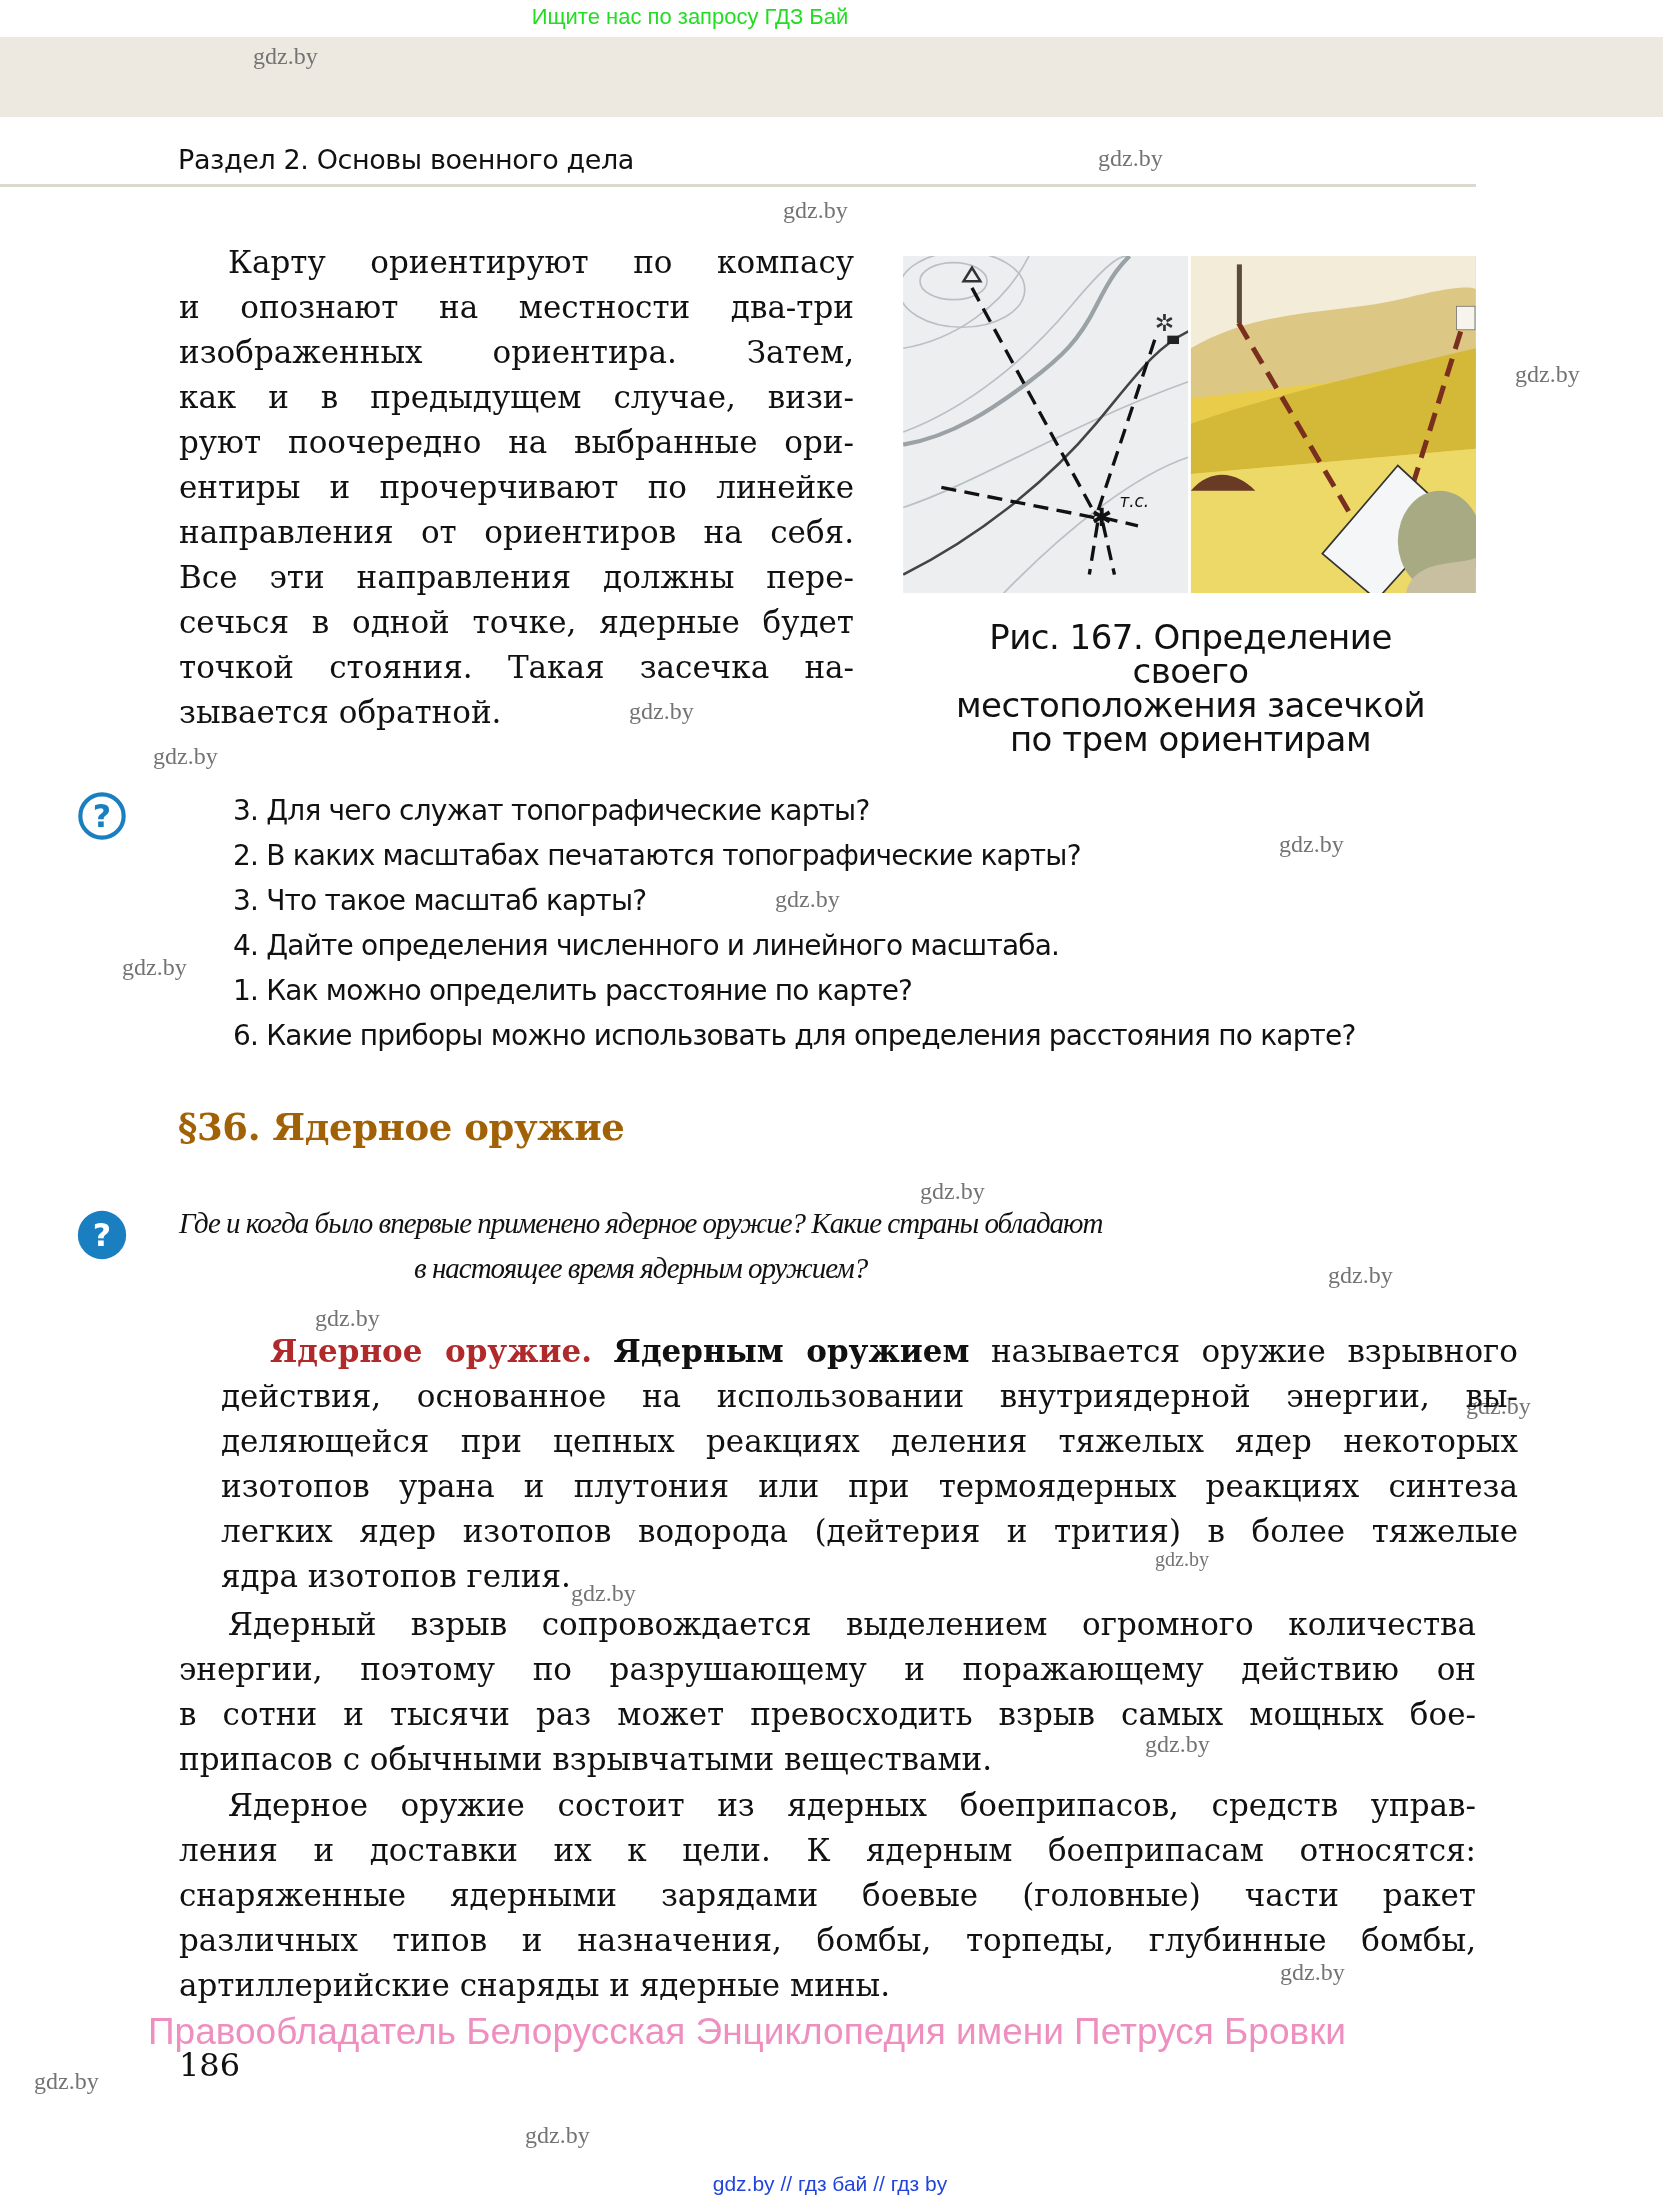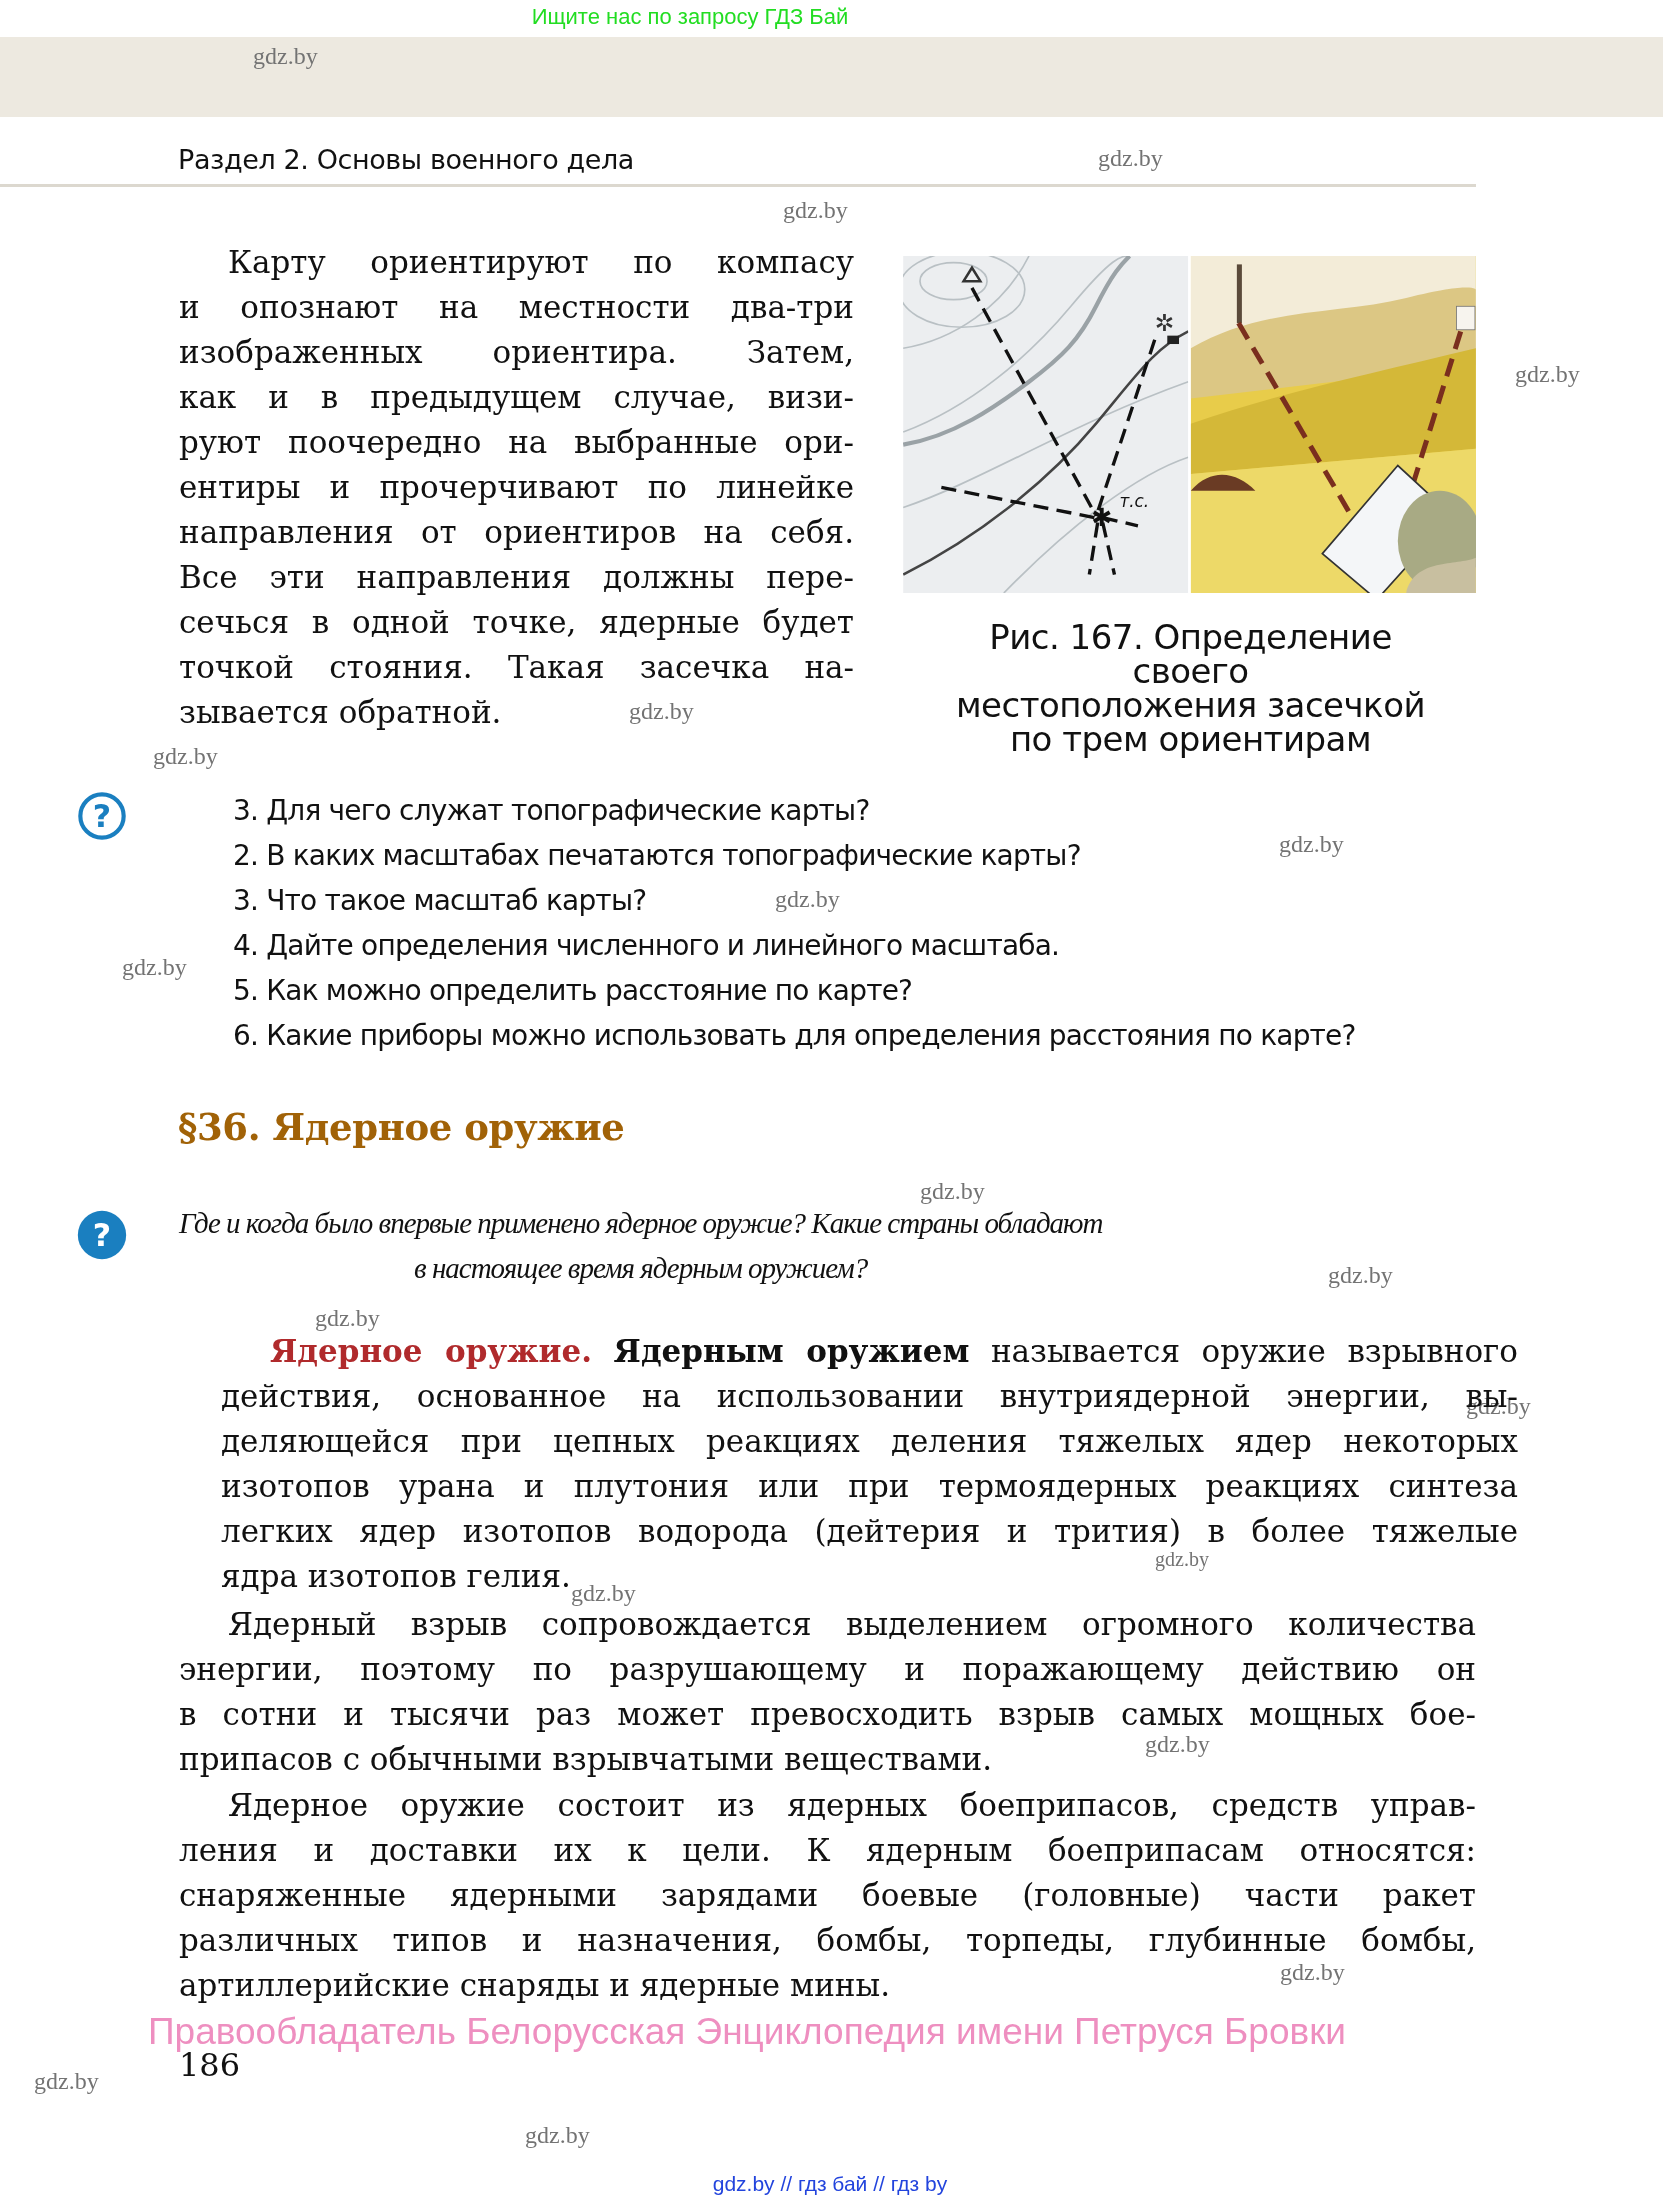--- a/index.html
+++ b/index.html
@@ -148,21 +148,21 @@
   <svg width="50" height="50" viewBox="0 0 60 60">
     <circle cx="30" cy="30" r="26" fill="none" stroke="#1a7fc0" stroke-width="5"></circle>
     <text x="30" y="43" text-anchor="middle" font-size="38" font-weight="bold" fill="#1a7fc0" font-family="DejaVu Sans, sans-serif">?</text>
   </svg>
 </div>
 <div class="abs questions">
   <span class="q">3. Для чего служат топографические карты?</span>
   <span class="q">2. В каких масштабах печатаются топографические карты?</span>
   <span class="q">3. Что такое масштаб карты?</span>
   <span class="q">4. Дайте определения численного и линейного масштаба.</span>
-  <span class="q">5. Как можно определить расстояние по карте?</span>
+  <span class="q">1. Как можно определить расстояние по карте?</span>
   <span class="q">6. Какие приборы можно использовать для определения расстояния по карте?</span>
 </div>
 
 <div class="abs section-title">§36. Ядерное оружие</div>
 
 <div class="abs q-icon" style="left:77px;top:1210px;">
   <svg width="50" height="50" viewBox="0 0 60 60">
     <circle cx="30" cy="30" r="29" fill="#1a7fc0"></circle>
     <text x="30" y="43" text-anchor="middle" font-size="38" font-weight="bold" fill="#ffffff" font-family="DejaVu Sans, sans-serif">?</text>
   </svg>

